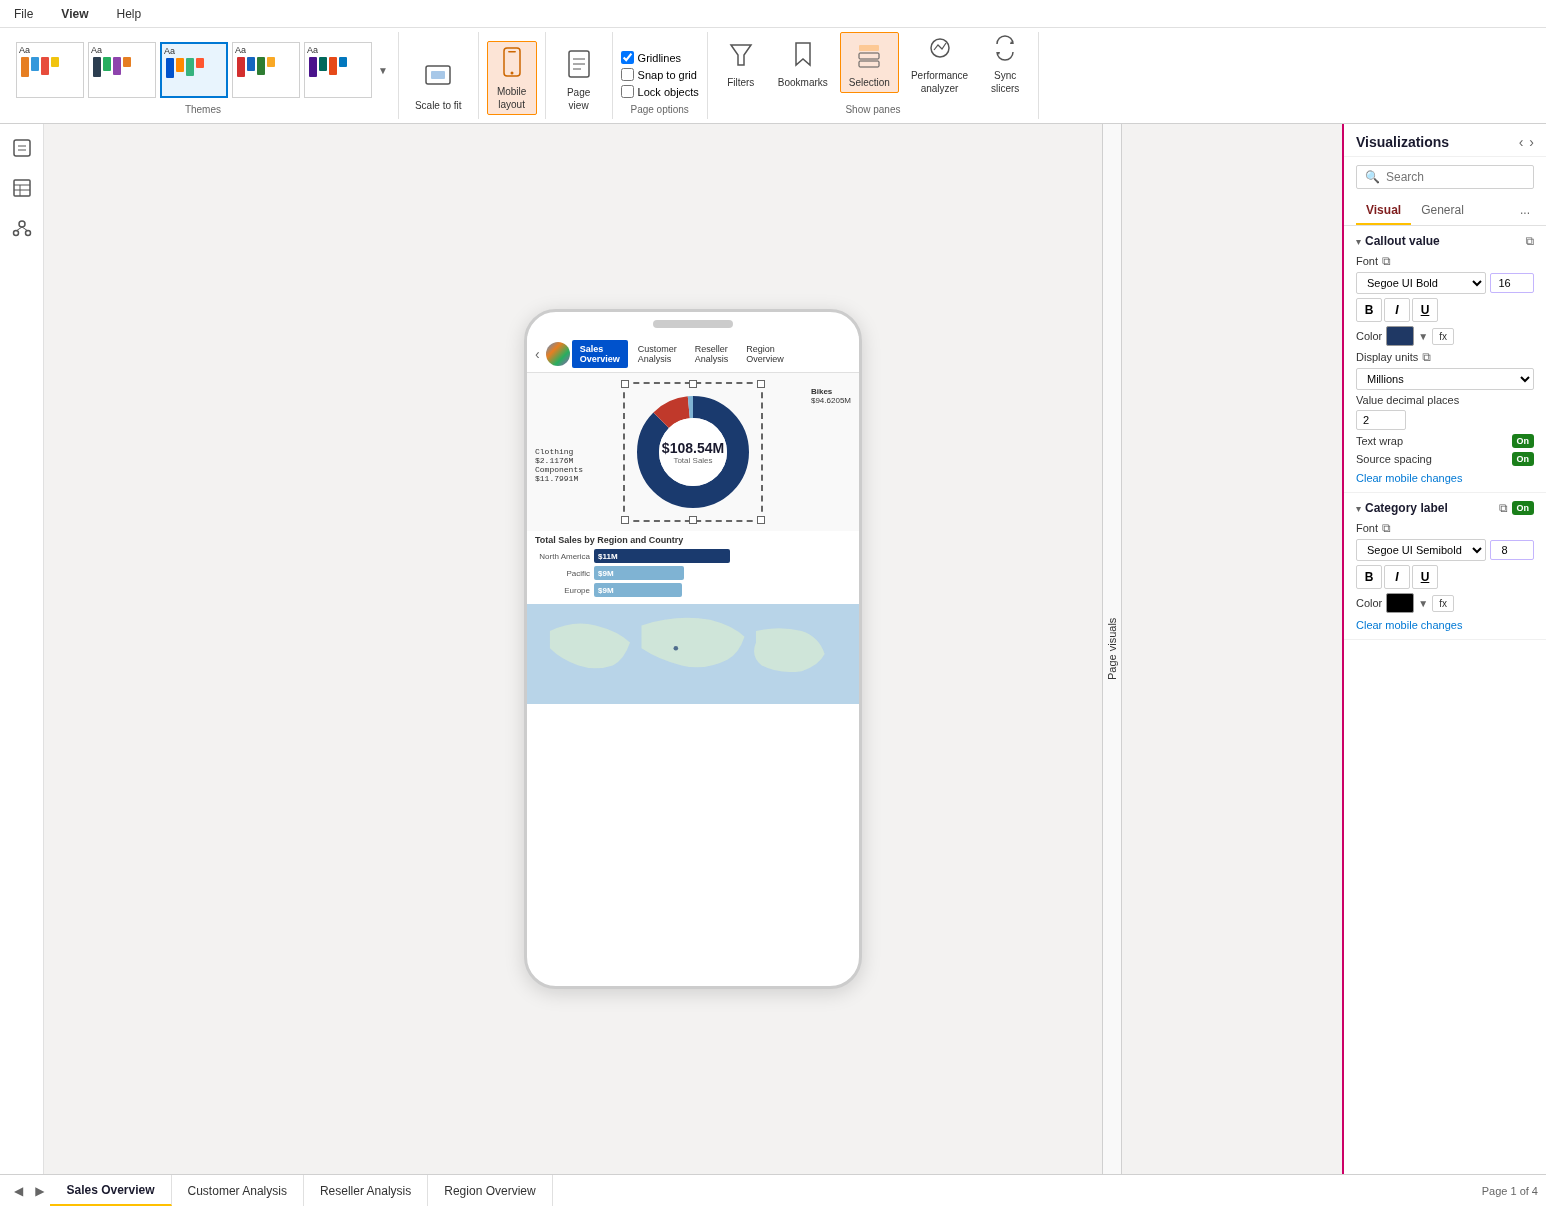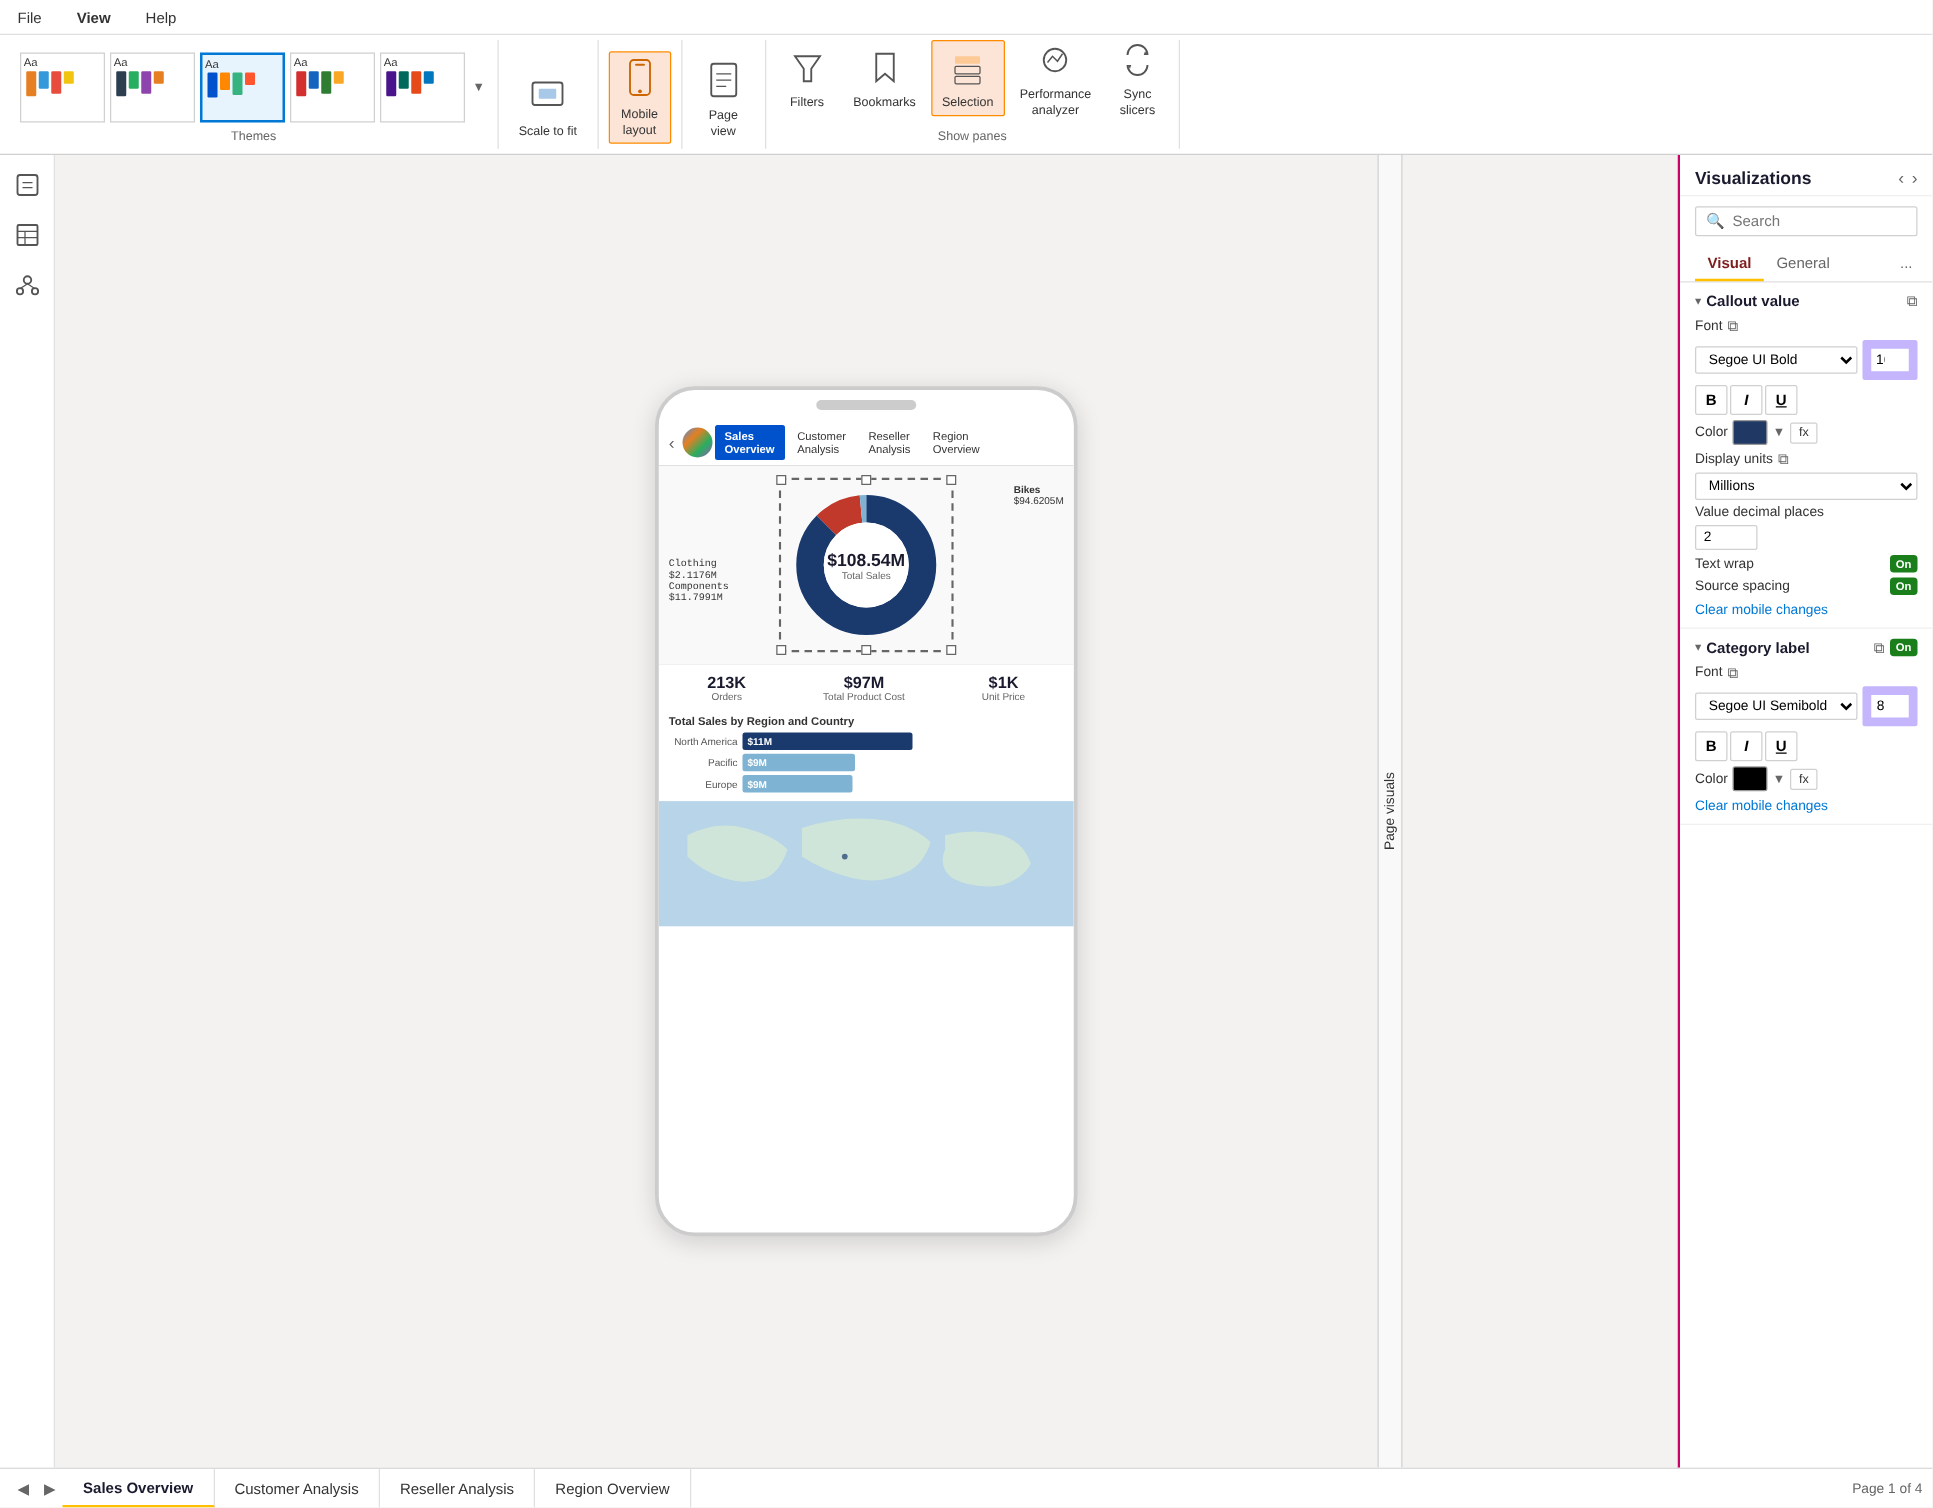--- a/index.html
+++ b/index.html
@@ -154,21 +154,21 @@
     .toggle-label { font-size: 11px; color: #333; }
 
     
     .font-label { font-size: 11px; color: #333; margin-bottom: 4px; display: flex; align-items: center; gap: 4px; }
     .font-row { display: flex; gap: 4px; align-items: center; margin-bottom: 4px; }
     .font-select {
       flex: 1; border: 1px solid #d0d0d0; background: #fff; padding: 3px 6px;
       font-size: 11px; border-radius: 2px; cursor: pointer;
     }
     .font-size-input {
-      width: 44px; border: 7px solid #c4b5fd; padding: 3px 4px; font-size: 11px;
+      width: 44px; border: 1px solid #c4b5fd; padding: 3px 4px; font-size: 11px;
       border-radius: 2px; text-align: center;
     }
 
     
     .format-row { display: flex; gap: 2px; margin-bottom: 4px; }
     .format-btn {
       width: 26px; height: 24px; border: 1px solid #d0d0d0; background: #fff;
       display: flex; align-items: center; justify-content: center; cursor: pointer;
       font-size: 12px; font-weight: 600; border-radius: 2px;
     }
@@ -318,20 +318,37 @@
           <rect x="4" y="4" width="20" height="26" rx="2" fill="none" stroke="#555" stroke-width="1.5"></rect>
           <line x1="8" y1="12" x2="20" y2="12" stroke="#555" stroke-width="1"></line>
           <line x1="8" y1="17" x2="20" y2="17" stroke="#555" stroke-width="1"></line>
           <line x1="8" y1="22" x2="16" y2="22" stroke="#555" stroke-width="1"></line>
         </svg>
       <span>Page</span>
       <span>view</span>
     </div>
   </div>
 
+  <div class="ribbon-group">
+    <div class="ribbon-checkbox-group">
+      <label class="ribbon-checkbox">
+          <input type="checkbox" checked="" style="">
+          <span>Gridlines</span>
+        </label>
+      <label class="ribbon-checkbox">
+          <input type="checkbox" style="">
+          <span>Snap to grid</span>
+        </label>
+      <label class="ribbon-checkbox">
+          <input type="checkbox" style="">
+          <span>Lock objects</span>
+        </label>
+    </div>
+    <span class="ribbon-group-label">Page options</span>
+  </div>
 
   <div class="ribbon-group">
     <div class="ribbon-items">
       <div class="ribbon-btn">
         <svg width="28" height="36" viewBox="0 0 28 36">
             <polygon points="4,8 24,8 17,18 17,28 11,28 11,18" fill="none" stroke="#555" stroke-width="1.5"></polygon>
           </svg>
         <span>Filters</span>
       </div>
       <div class="ribbon-btn">
@@ -452,34 +469,20 @@
                 <div style="position:absolute;top:-4px;left:-4px;width:8px;height:8px;background:#fff;border:1px solid #666;"></div>
                 <div style="position:absolute;top:-4px;right:-4px;width:8px;height:8px;background:#fff;border:1px solid #666;"></div>
                 <div style="position:absolute;bottom:-4px;left:-4px;width:8px;height:8px;background:#fff;border:1px solid #666;"></div>
                 <div style="position:absolute;bottom:-4px;right:-4px;width:8px;height:8px;background:#fff;border:1px solid #666;"></div>
                 <div style="position:absolute;top:-4px;left:50%;transform:translateX(-50%);width:8px;height:8px;background:#fff;border:1px solid #666;"></div>
                 <div style="position:absolute;bottom:-4px;left:50%;transform:translateX(-50%);width:8px;height:8px;background:#fff;border:1px solid #666;"></div>
               </div>
             </div>
           </div>
 
-          <div class="stats-row">
-            <div class="stat-item">
-              <div class="stat-value">213K</div>
-              <div class="stat-label">Orders</div>
-            </div>
-            <div class="stat-item">
-              <div class="stat-value">$97M</div>
-              <div class="stat-label">Total Product Cost</div>
-            </div>
-            <div class="stat-item">
-              <div class="stat-value">$1K</div>
-              <div class="stat-label">Unit Price</div>
-            </div>
-          </div>
 
           <div class="bar-chart-section">
             <div class="bar-chart-title">Total Sales by Region and Country</div>
             <div class="bar-row">
               <div class="bar-label">North America</div>
               <div class="bar-fill" style="width:136px;background:#1a3a6e;">
                 <span class="bar-value">$11M</span>
               </div>
             </div>
             <div class="bar-row">

